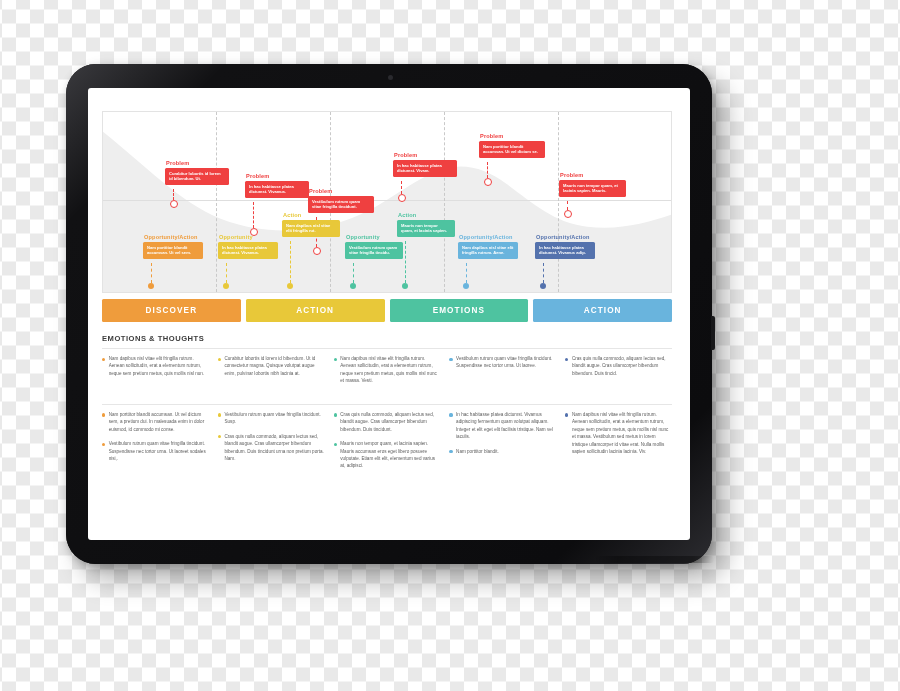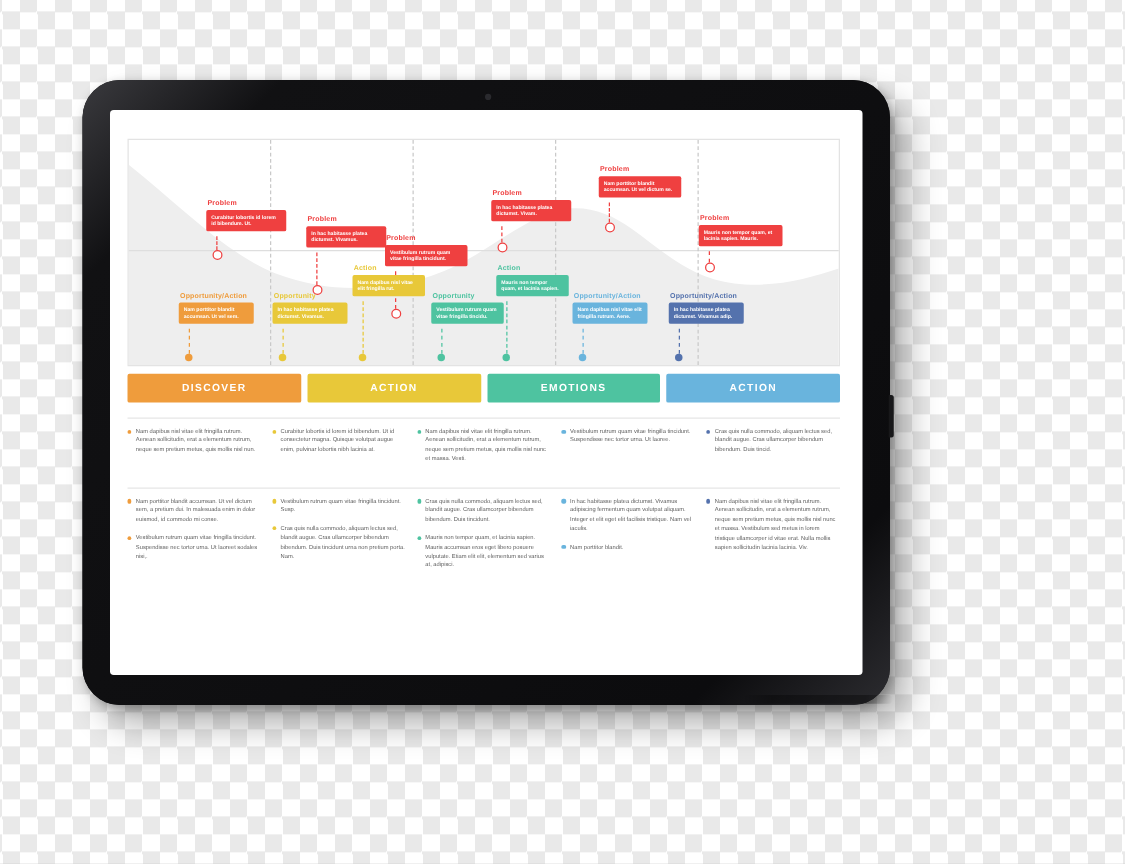--- a/index.html
+++ b/index.html
@@ -206,20 +206,21 @@
       </div>
 
       <div id="stages">
           <div class="stage" style="background: rgb(239, 156, 60);">DISCOVER</div>
           <div class="stage" style="background: rgb(232, 200, 57);">ACTION</div>
           <div class="stage" style="background: rgb(78, 195, 160);">EMOTIONS</div>
           <div class="stage" style="background: rgb(105, 180, 221);">ACTION</div>
         </div>
 
       <div class="section">
+        <div class="section-title">EMOTIONS &amp; THOUGHTS</div>
         <div class="section-rule"></div>
         <div class="cols" id="emotions-cols">
             <div class="col">
               <div class="bullet-item">
                 <span class="bullet-dot" style="background: rgb(239, 156, 60);"></span>
                 <span class="bullet-text">Nam dapibus nisl vitae elit fringilla rutrum. Aenean sollicitudin, erat a elementum rutrum, neque sem pretium metus, quis mollis nisl nun.</span>
               </div>
             </div>
             <div class="col">
               <div class="bullet-item">

